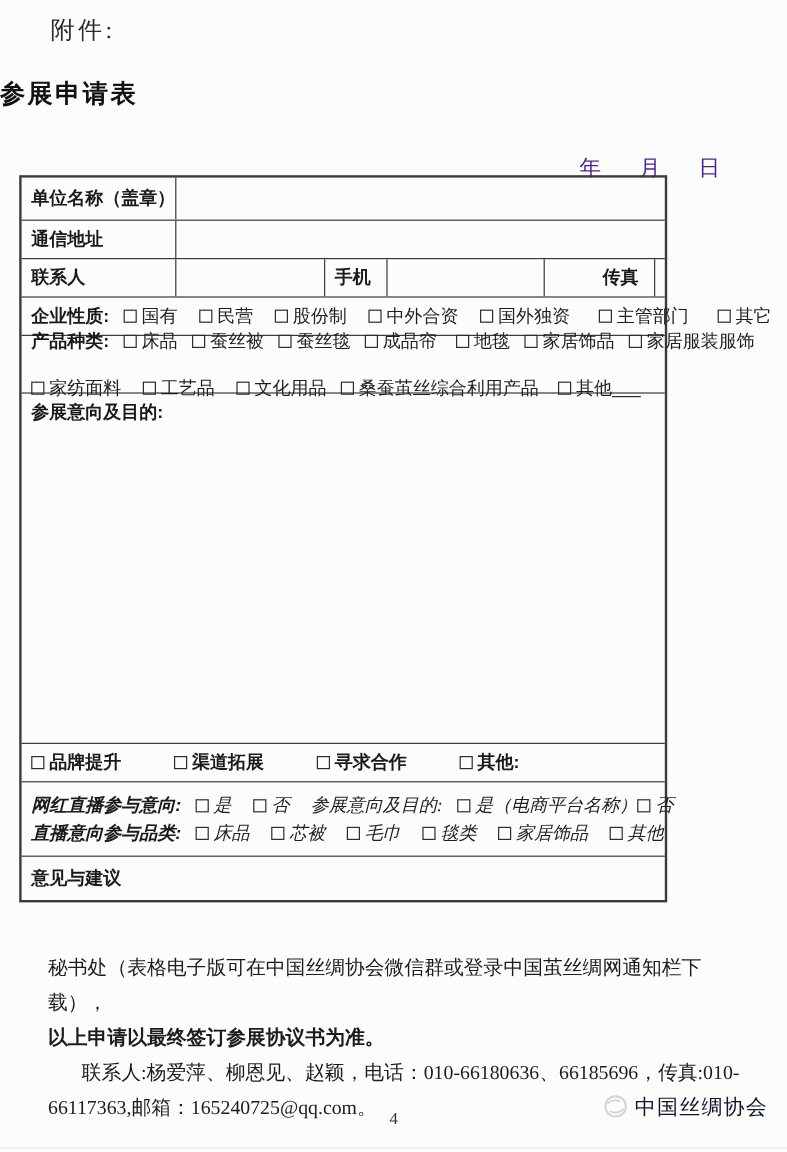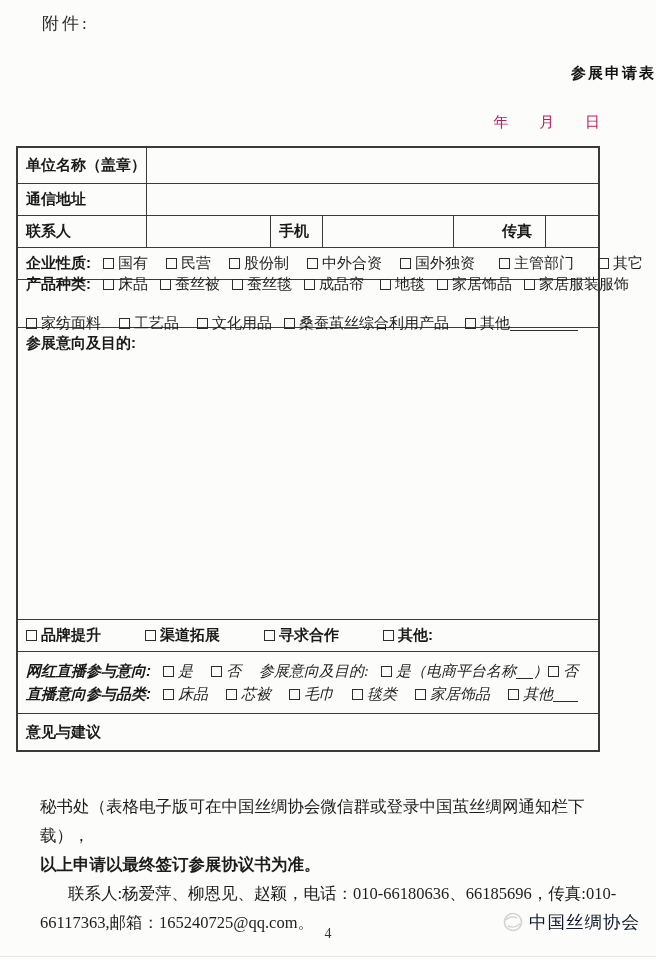--- a/index.html
+++ b/index.html
@@ -10,38 +10,38 @@
     color:#1f1f1f;
     position:relative;
     overflow:hidden;
   }
   .page {
     position:absolute; inset:0;
     background:#fcfcfb;
   }
   .attachment {
     position:absolute; left:42px; top:12px;
-    font-size:17px; letter-spacing:3px; color:#2a2a2a;
+    font-size:20px; letter-spacing:3px; color:#2a2a2a;
   }
   .doc-title {
     position:absolute; top:64px; left:0; width:100%;
-    text-align:right; font-size:15px; font-weight:bold;
+    text-align:left; font-size:21px; font-weight:bold;
     font-family:"Liberation Sans","DejaVu Sans",sans-serif;
     letter-spacing:2px; color:#111;
   }
   .date-line {
-    position:absolute; top:113px; right:56px;
-    font-size:15px; color:#be185d;
+    position:absolute; top:128px; right:56px;
+    font-size:18px; color:#4c1d95;
   }
   .date-line span { margin-left:27px; }
   .date-line span:first-child { margin-left:0; }
 
   
   .form-table {
-    position:absolute; left:16px; top:146px; width:584px;
+    position:absolute; left:16px; top:146px; width:540px;
     border:2px solid #3a3a3a;
     font-size:15px;
     background:transparent;
   }
   .t-row { display:flex; align-items:center; border-bottom:1.5px solid #3a3a3a; }
   .t-row:last-child { border-bottom:none; }
   .lbl {
     font-weight:bold;
     font-family:"Liberation Sans","DejaVu Sans",sans-serif;
     color:#1a1a1a;

